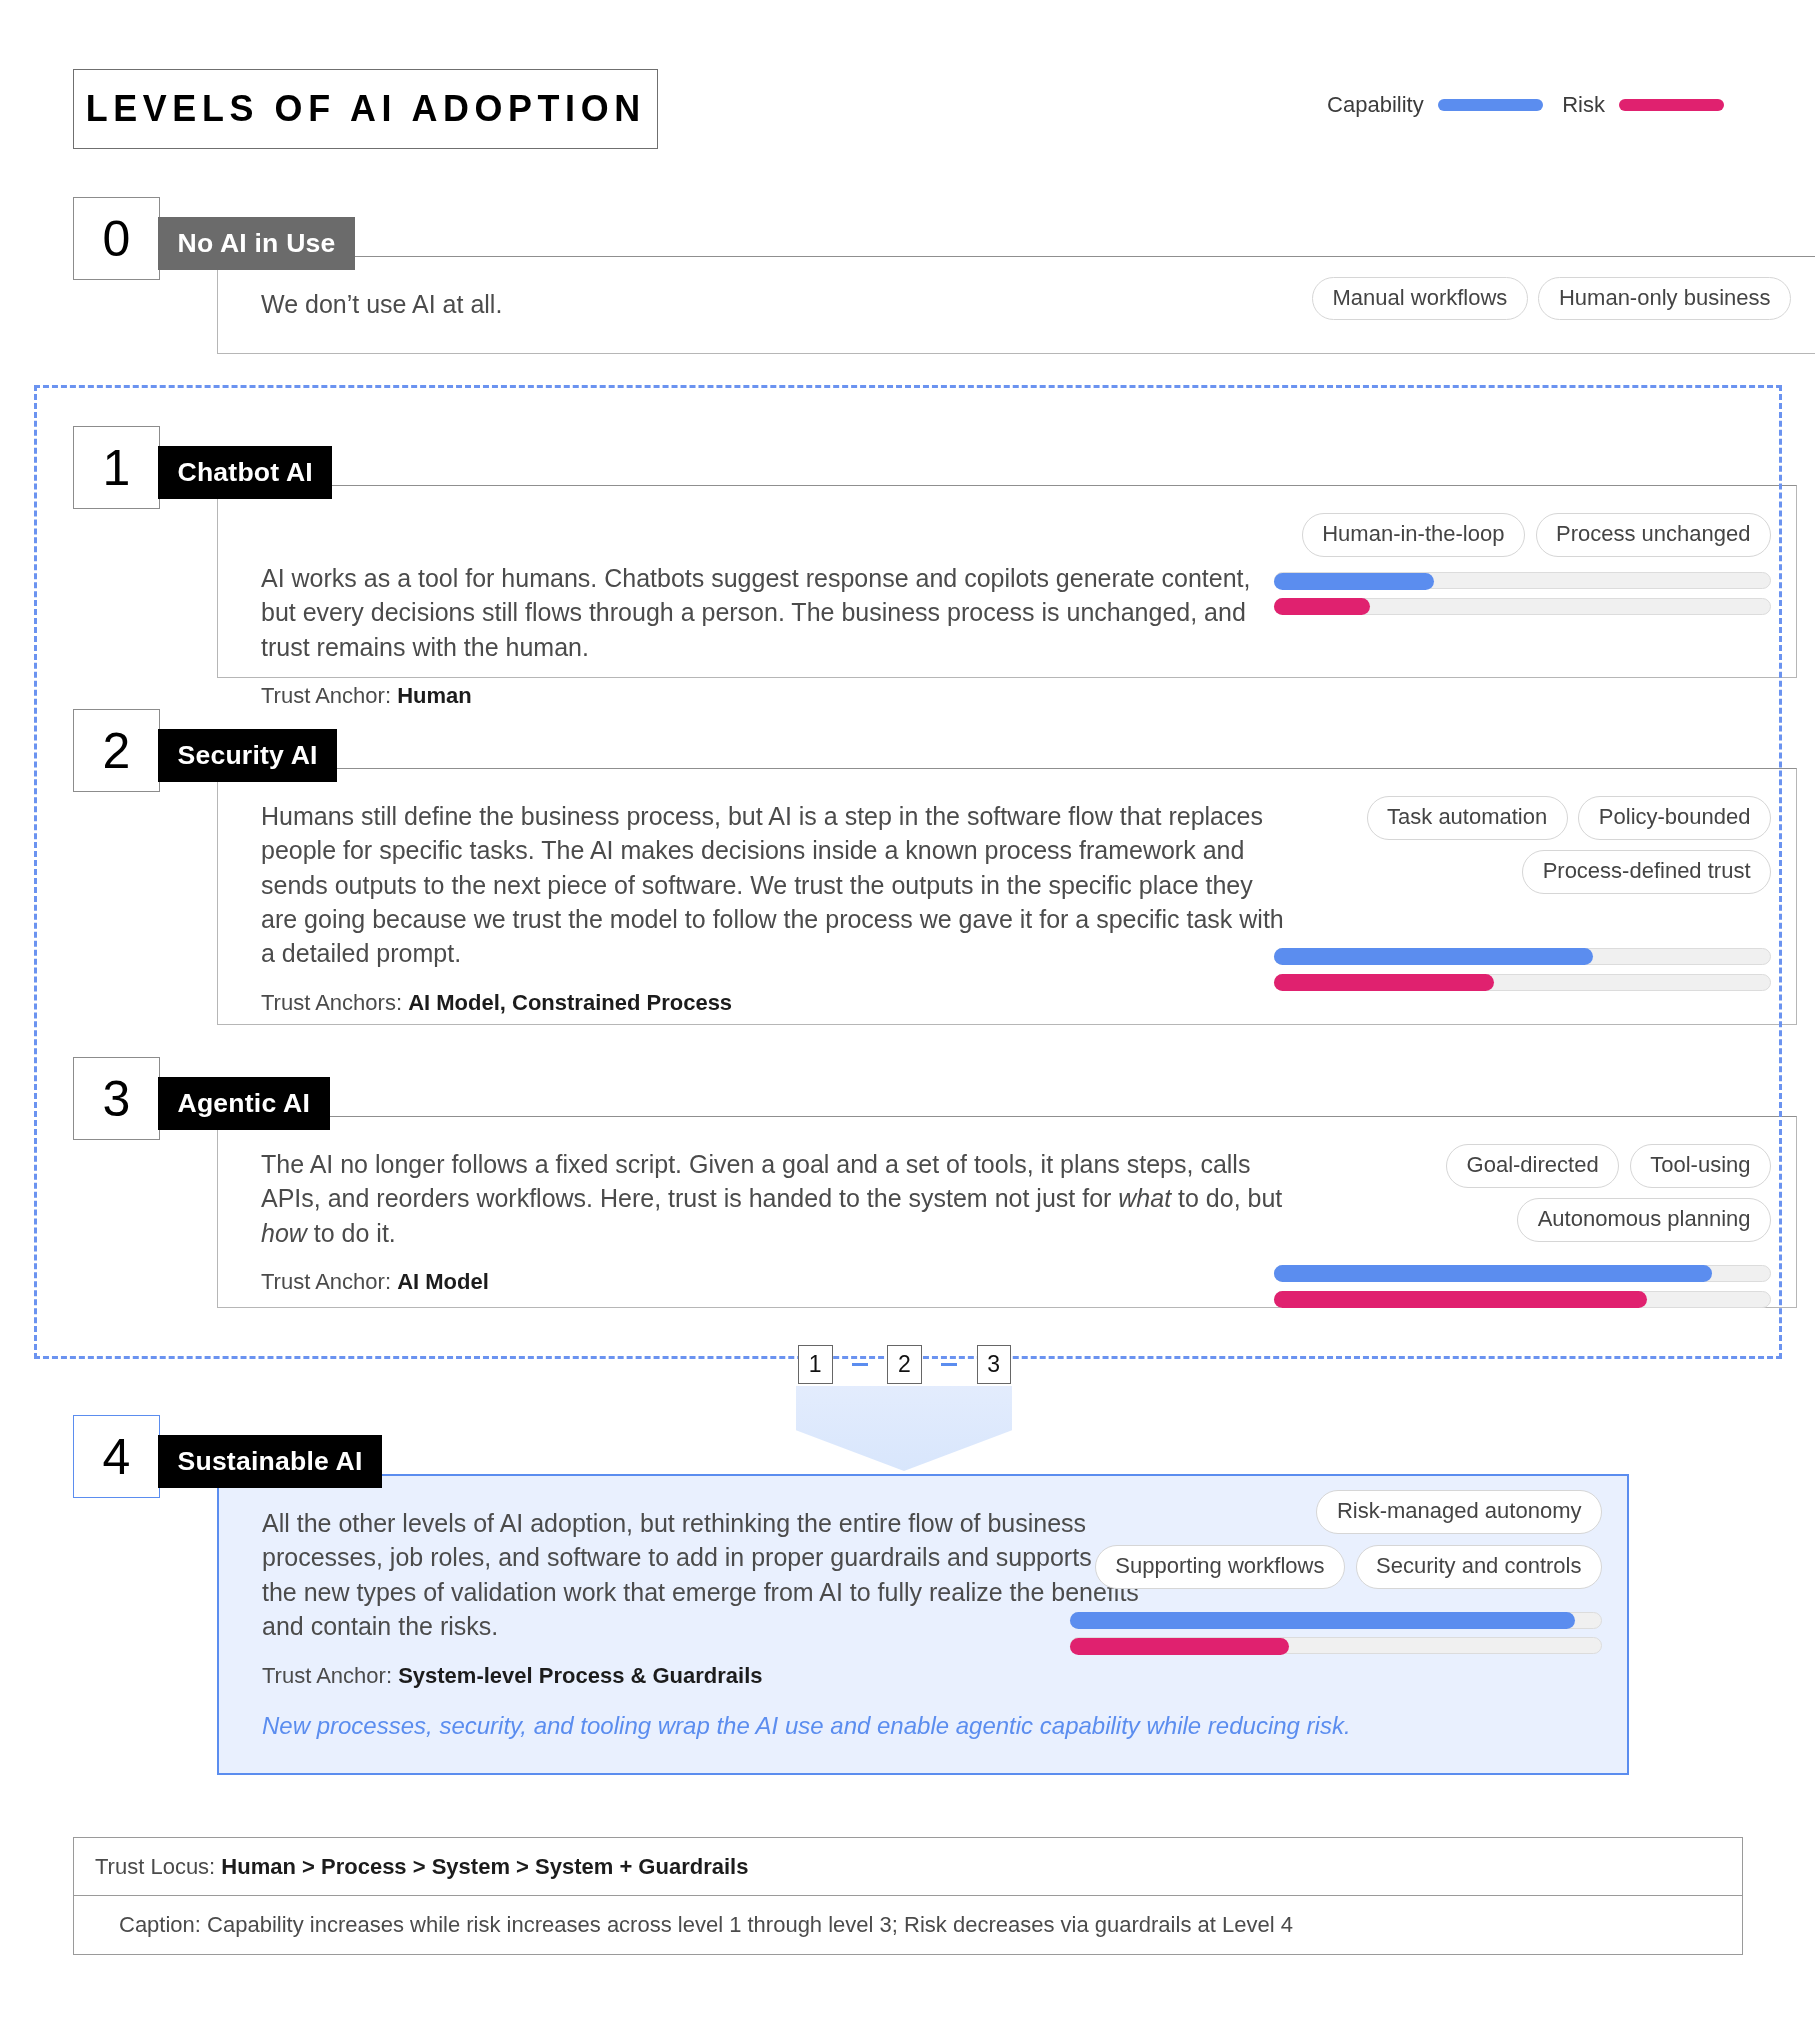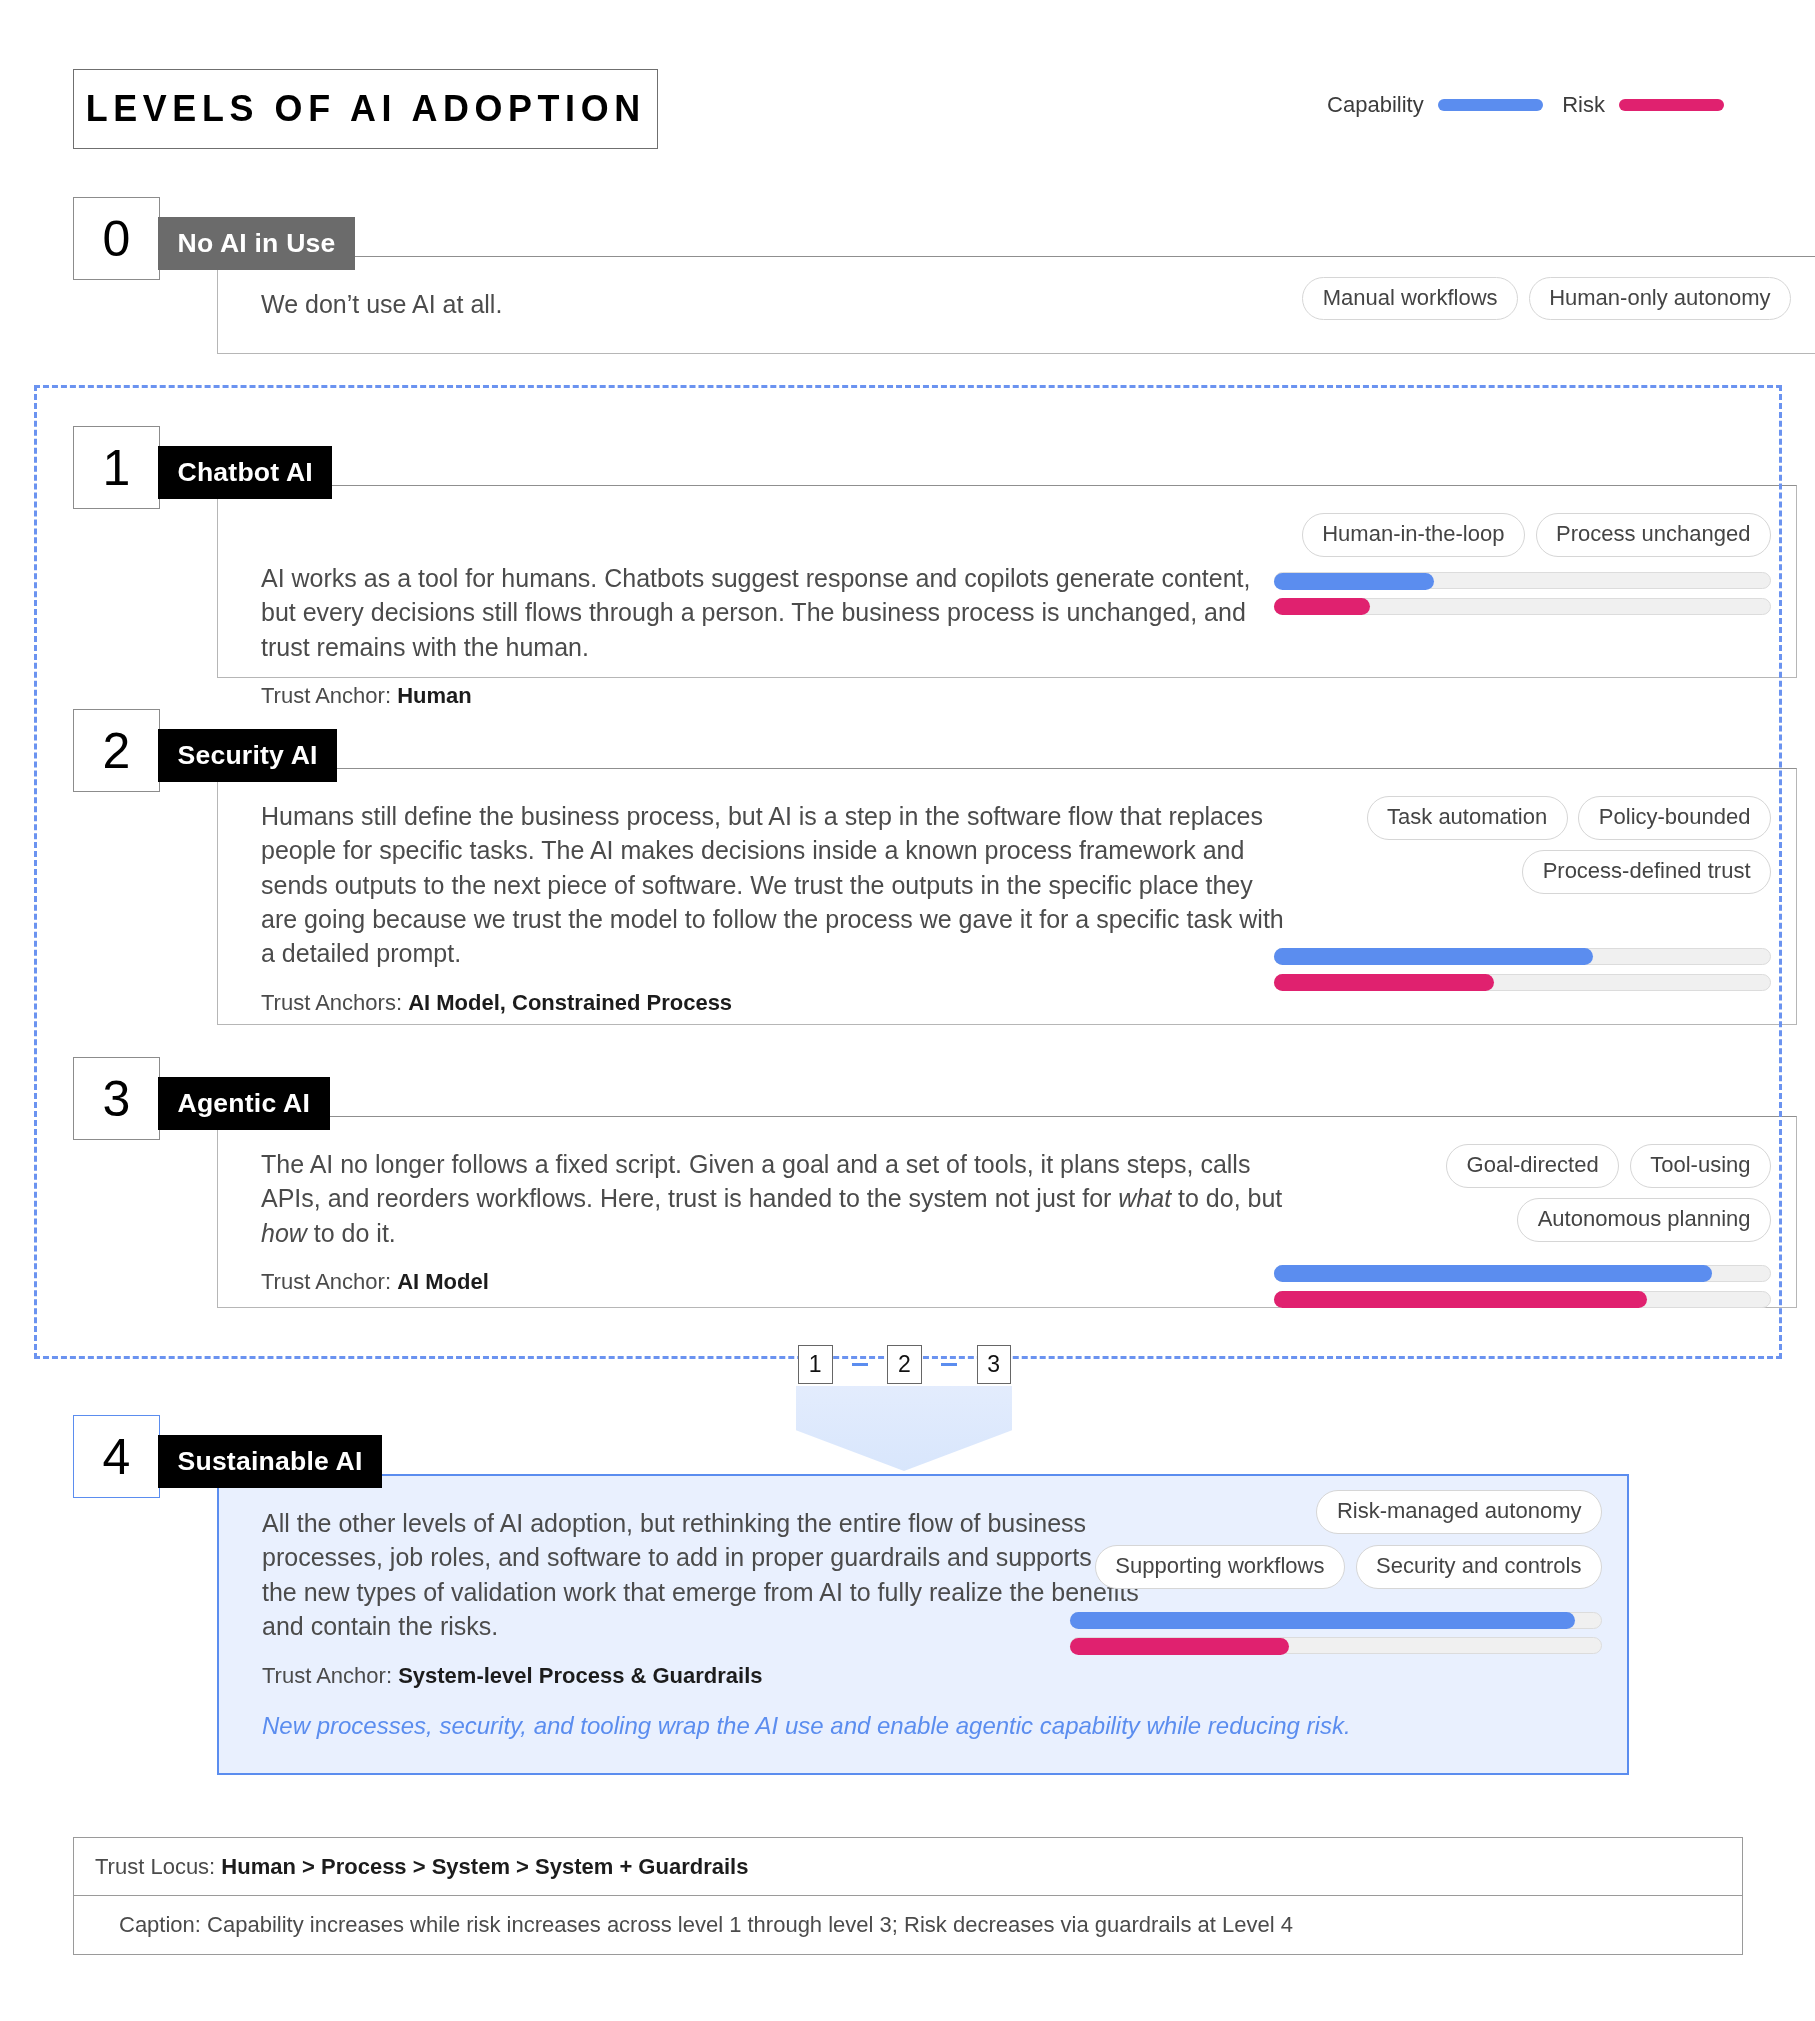--- a/index.html
+++ b/index.html
@@ -252,21 +252,21 @@
 
   <div class="level" style="left:73px; top:197px; width:1670px;">
     <div class="num-box">0</div>
     <div class="badge gray">No AI in Use</div>
     <div class="card" style="width:1600px; height:98px;">
       <div class="card-inner">
         <div class="desc" style="max-width:869px;">We don’t use AI at all.</div>
         <div class="right-col" style="top:19.5px; width:550px;">
           <div class="tags">
               <span class="tag">Manual workflows</span>
-              <span class="tag">Human-only autonomy</span>
+              <span class="tag">Human-only business</span>
             </div>
         </div>
       </div>
     </div>
   </div>
 
   <div class="level" style="left:73px; top:426px; width:1670px;">
     <div class="num-box">1</div>
     <div class="badge">Chatbot AI</div>
     <div class="card" style="width:1580px; height:193px;">

